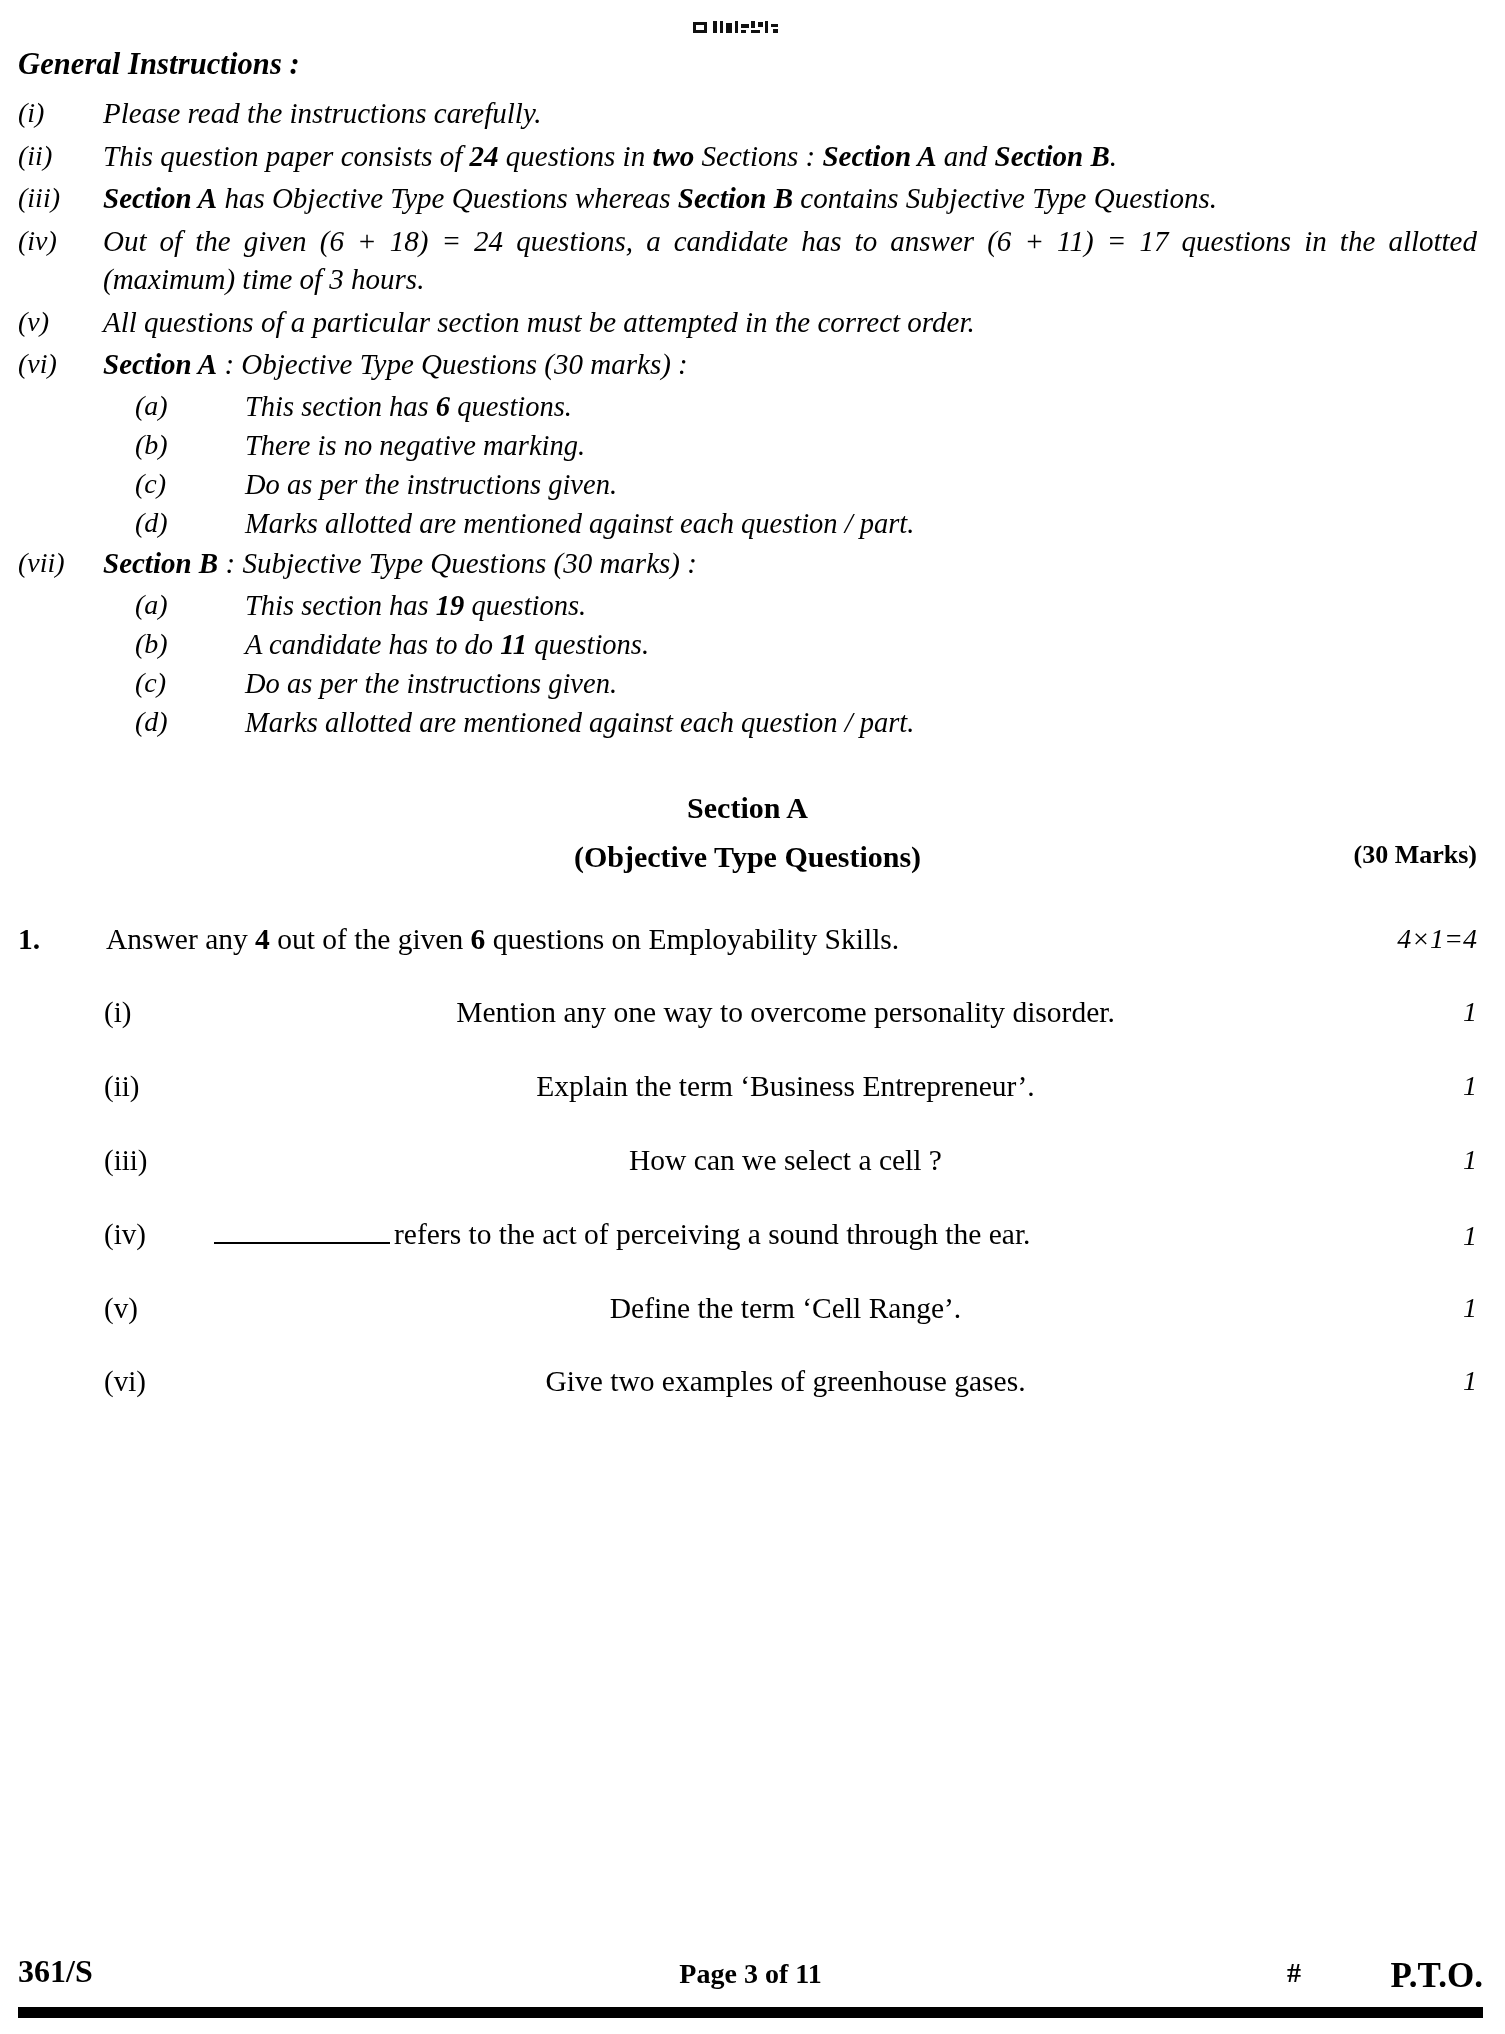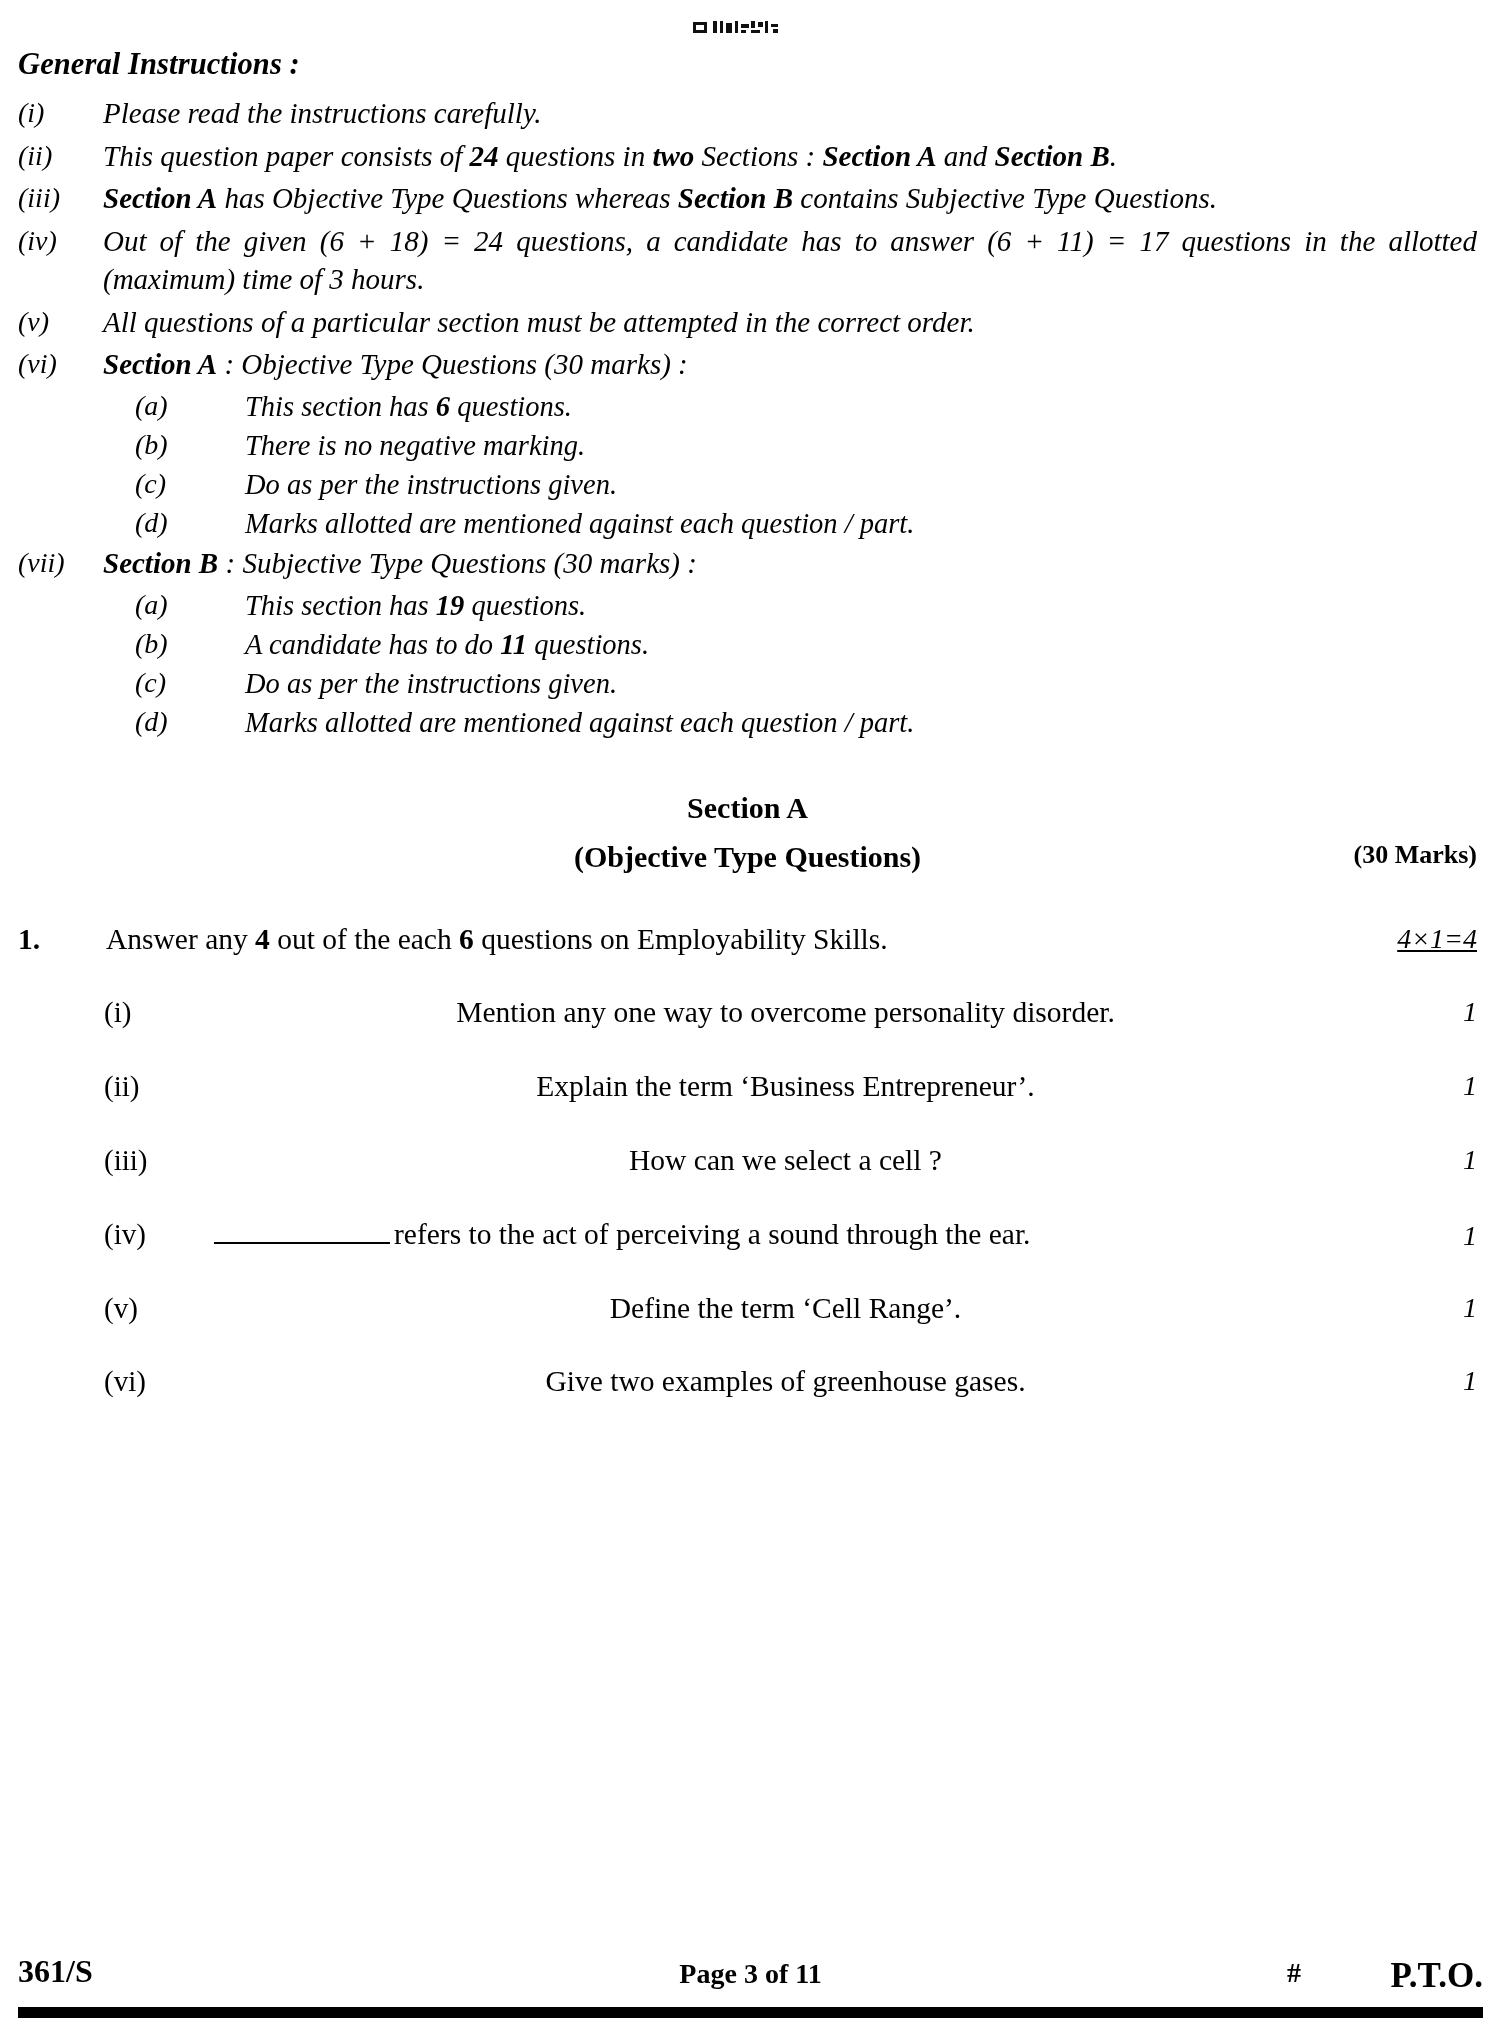--- a/index.html
+++ b/index.html
@@ -141,21 +141,20 @@
   }
   .q-row > .q-marks {
     position: absolute;
     right: 0;
     top: 0;
     width: 110px;
     text-align: right;
     font-style: italic;
     font-size: 28px;
     font-weight: normal;
-    text-decoration: underline;
   }
 
   .part-row {
     display: flex;
     align-items: flex-start;
     font-size: 29.5px;
     line-height: 1.35;
     position: relative;
     padding-right: 120px;
     margin-top: 34px;
@@ -345,21 +344,21 @@
     <div class="section-head">Section A</div>
     <div class="section-sub-row">
       <span>(Objective Type Questions)</span>
       <span class="section-marks">(30 Marks)</span>
     </div>
 
     <div class="q-block">
 
       <div class="q-row">
         <span class="q-num">1.</span>
-        <span class="q-text"><span>Answer any </span><b>4</b><span> out of the each </span><b>6</b><span> questions on Employability Skills.</span></span>
+        <span class="q-text"><span>Answer any </span><b>4</b><span> out of the given </span><b>6</b><span> questions on Employability Skills.</span></span>
         <span class="q-marks">4×1=4</span>
       </div>
 
       <div class="part-row nojust">
         <span class="p-num">(i)</span>
         <span class="p-text">Mention any one way to overcome personality disorder.</span>
         <span class="p-marks top">1</span>
       </div>
 
       <div class="part-row nojust">

